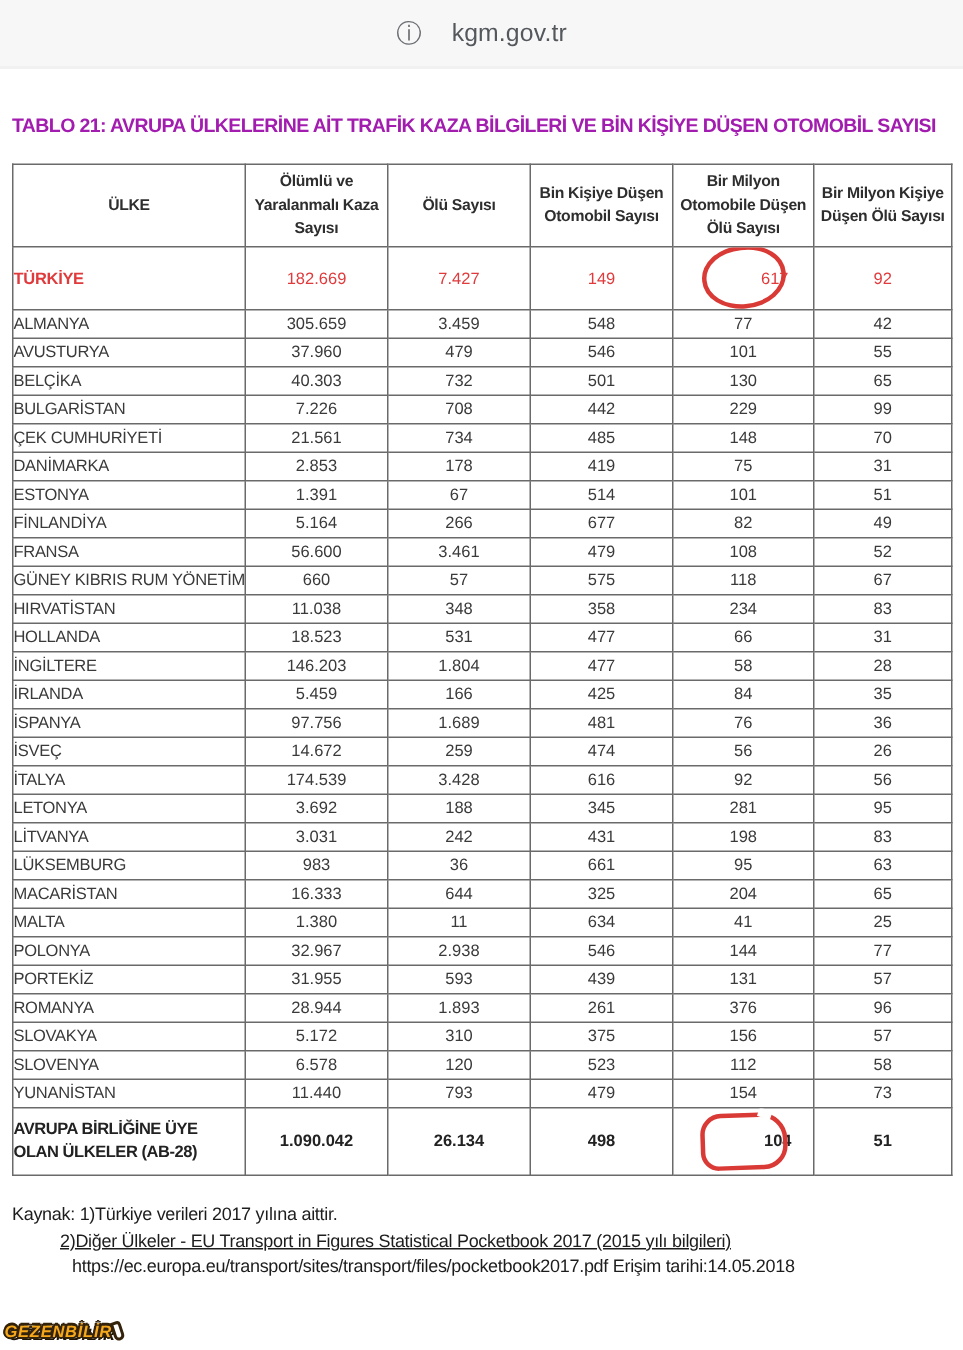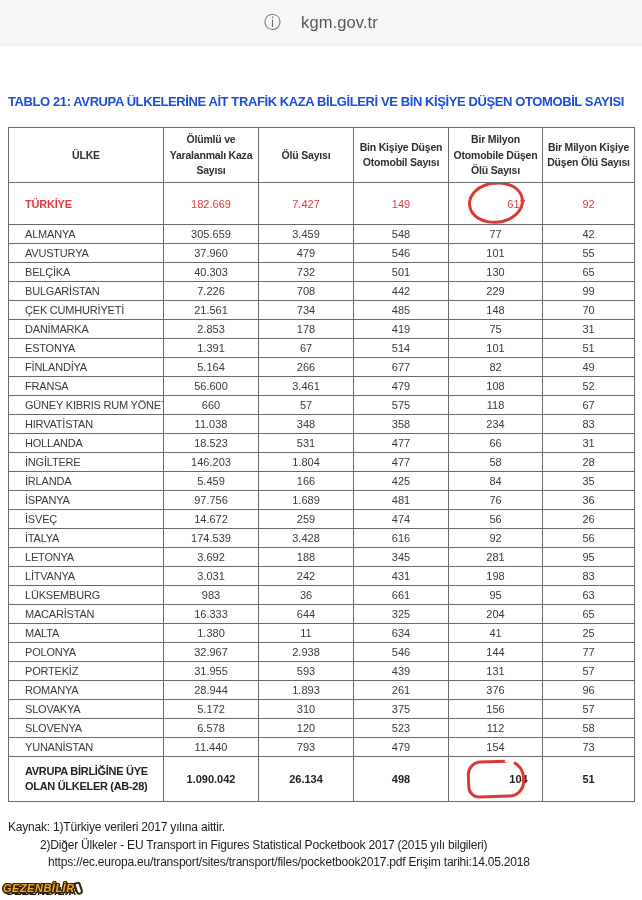--- a/index.html
+++ b/index.html
@@ -11,39 +11,39 @@
   .browser-bar {
     height:46px; background:#f7f7f8; border-bottom:2px solid #f1f1f2;
     display:flex; align-items:center; justify-content:center; gap:7px;
     color:#54575b;
   }
   .info-icon { font-size:17px; line-height:1; color:#6b6e72; }
   .url-text  { font-size:16.5px; letter-spacing:0.1px;padding-left:13px; }
 
   
   .page-title {
-    margin:46px 8px 15px 8px; width:620px;
-    font-size:13px; font-weight:bold; color:#1d4ed8;
+    margin:28px 8px 15px 8px; width:620px;
+    font-size:13px; font-weight:bold; color:#a21caf;
     line-height:1.55; letter-spacing:-0.4px;
   }
 
   
   table.data-table {
     border-collapse:collapse; table-layout:fixed;
     margin-left:8px; width:626px;
     font-size:11px; color:#3a3a3a;
   }
   .data-table th, .data-table td { border:1px solid #6a6a6a; overflow:hidden; }
   .data-table thead th {
     height:55px; font-size:10.5px; font-weight:bold; text-align:center;
     line-height:1.45; padding:2px 1px; letter-spacing:-0.2px; color:#2e2e2e;
     vertical-align:middle;
   }
   .data-table td { padding:1px 2px; vertical-align:middle; }
-  td.country { text-align:left; padding-left:16px; white-space:nowrap; letter-spacing:-0.2px; }
+  td.country { text-align:left; padding-left:0; white-space:nowrap; letter-spacing:-0.2px; }
   td.val { text-align:center; }
   tr.regular { height:19px; }
   tr.turkiye { height:42px; }
   tr.turkiye td { color:#e03a3c; }
   tr.turkiye td.country { font-weight:bold; }
   tr.total { height:45px; }
   tr.total td { font-weight:bold; color:#222; }
   tr.total td.country { white-space:normal; line-height:1.35; letter-spacing:-0.3px; }
 
   
@@ -59,21 +59,21 @@
     width:58px; height:38px; border-radius:14px 18px 16px 12px;
     transform:translate(-50%,-50%) rotate(-2deg);
   }
   .circle.rect::after {
     content:""; position:absolute; top:-5px; right:7px;
     width:9px; height:6px; background:#ffffff; transform:rotate(22deg);
   }
 
   
   .footer { margin:18px 0 0 8px; font-size:12px; color:#1d1d1d; line-height:1.3; letter-spacing:-0.2px; }
-  .footer .l2 { margin-left:32px; margin-top:2px; }
+  .footer .l2 { margin-left:32px; margin-top:2px;text-decoration:underline; }
   .footer .l3 { margin-left:40px; margin-top:2px; }
 
   
   .watermark {
     position:absolute; left:3px; bottom:6px;
     font-size:11px; font-weight:bold; font-style:italic;
     color:#f6a81c; letter-spacing:0.5px; white-space:nowrap;
     text-shadow:
       -1.5px 0 #33230a, 1.5px 0 #33230a, 0 -1.5px #33230a, 0 1.5px #33230a,
       -1px -1px #33230a, 1px 1px #33230a, -1px 1px #33230a, 1px -1px #33230a,

